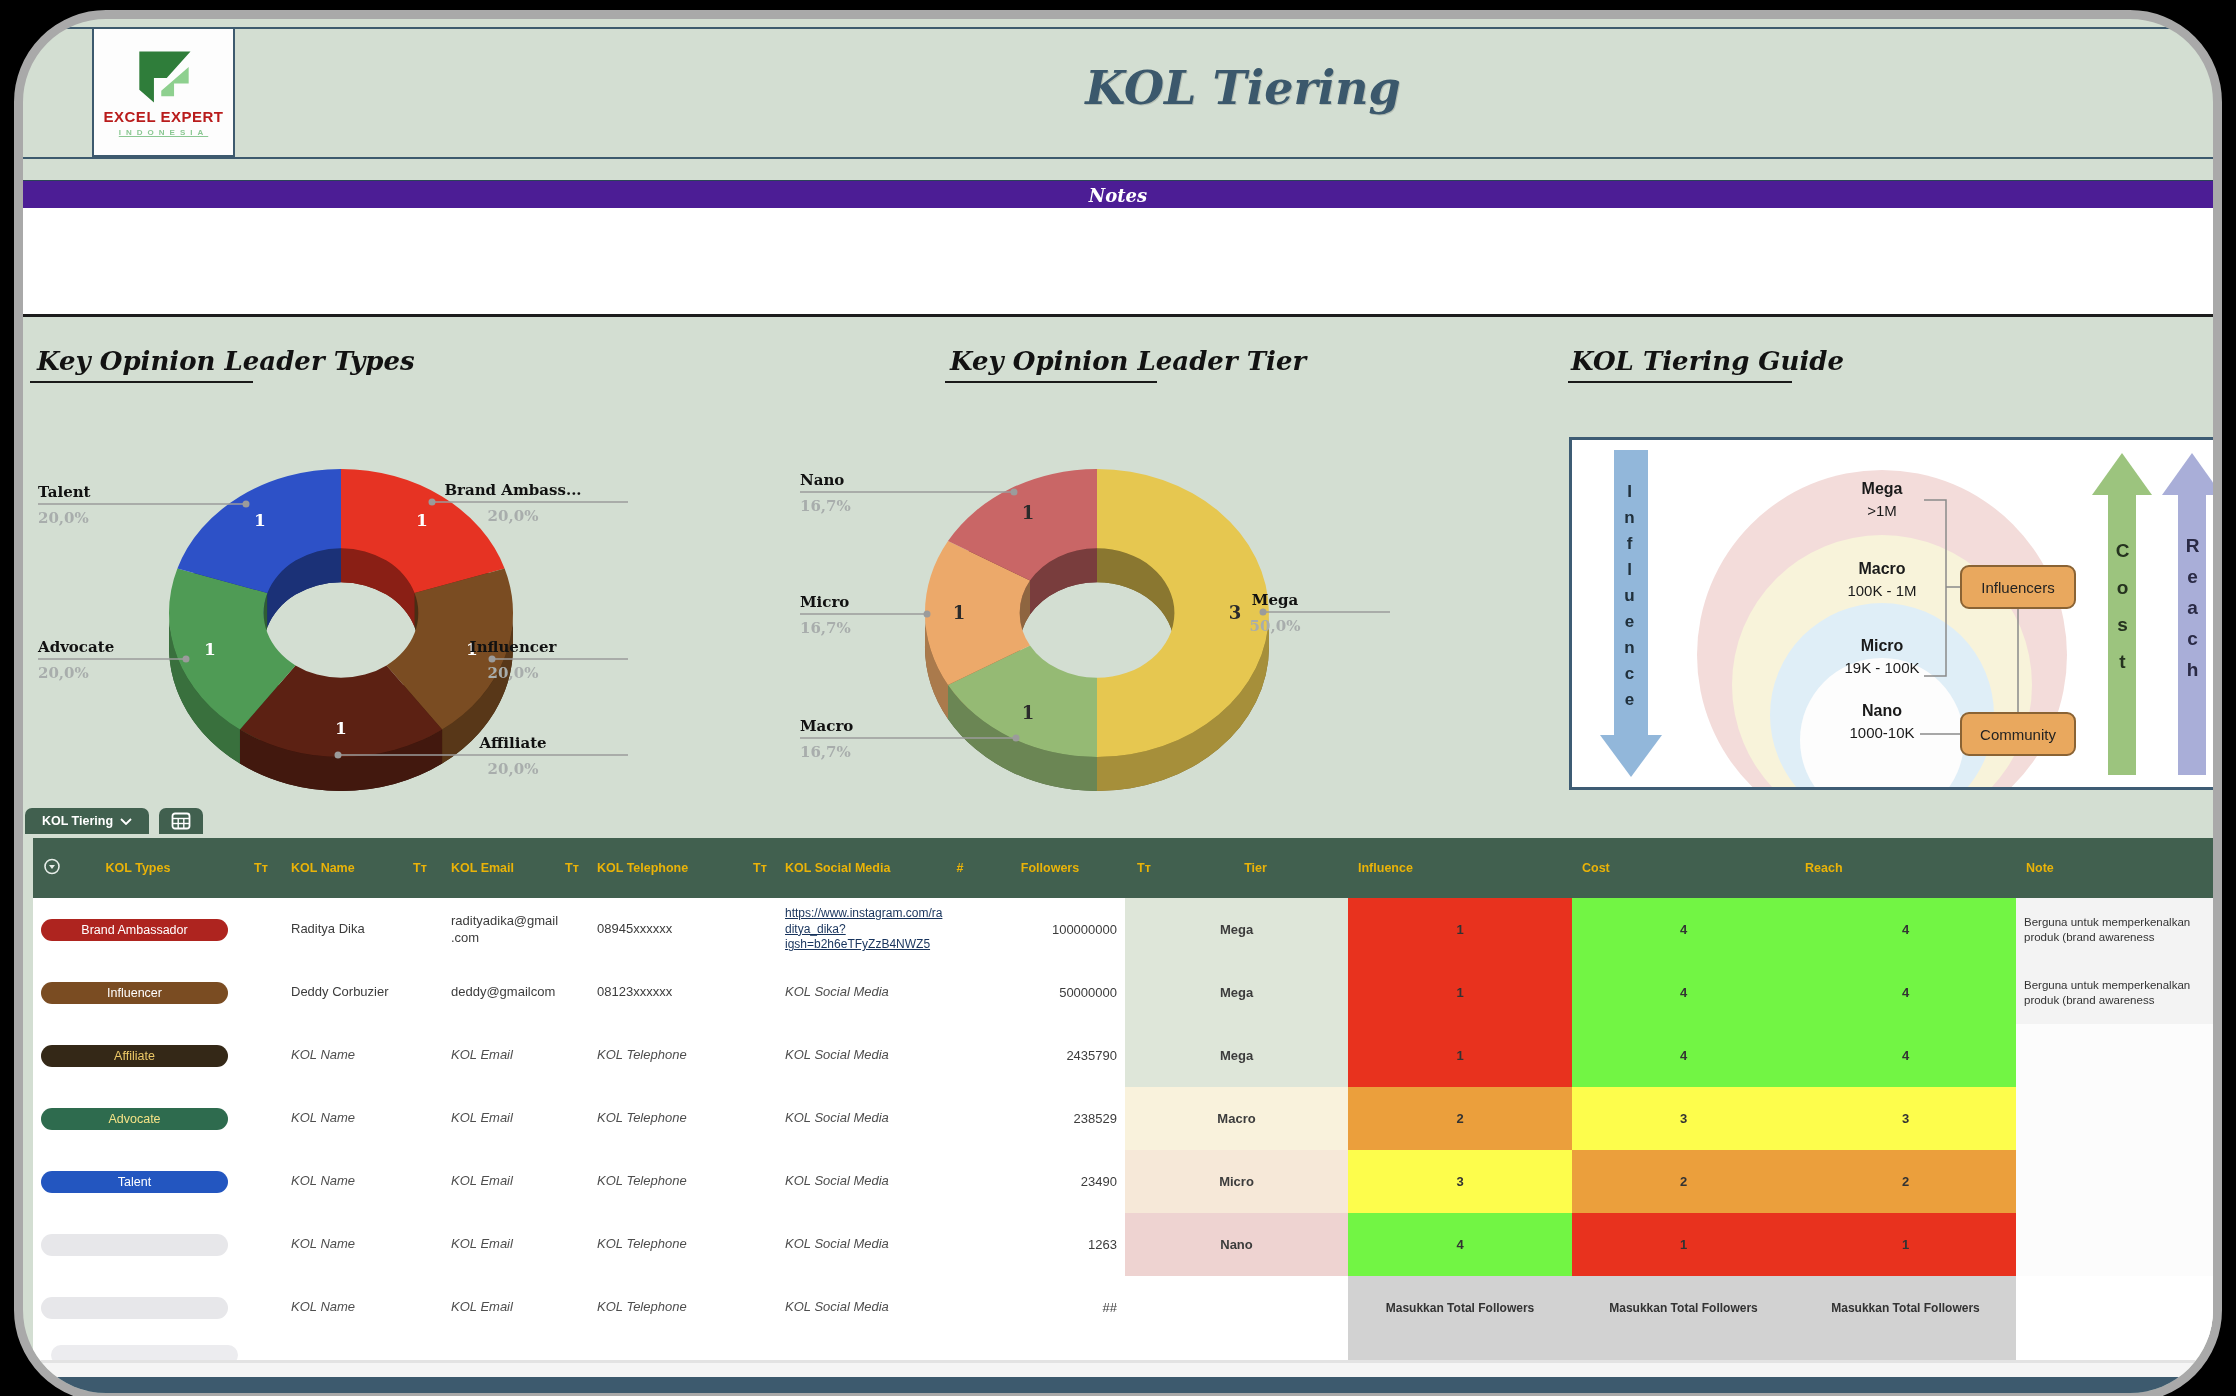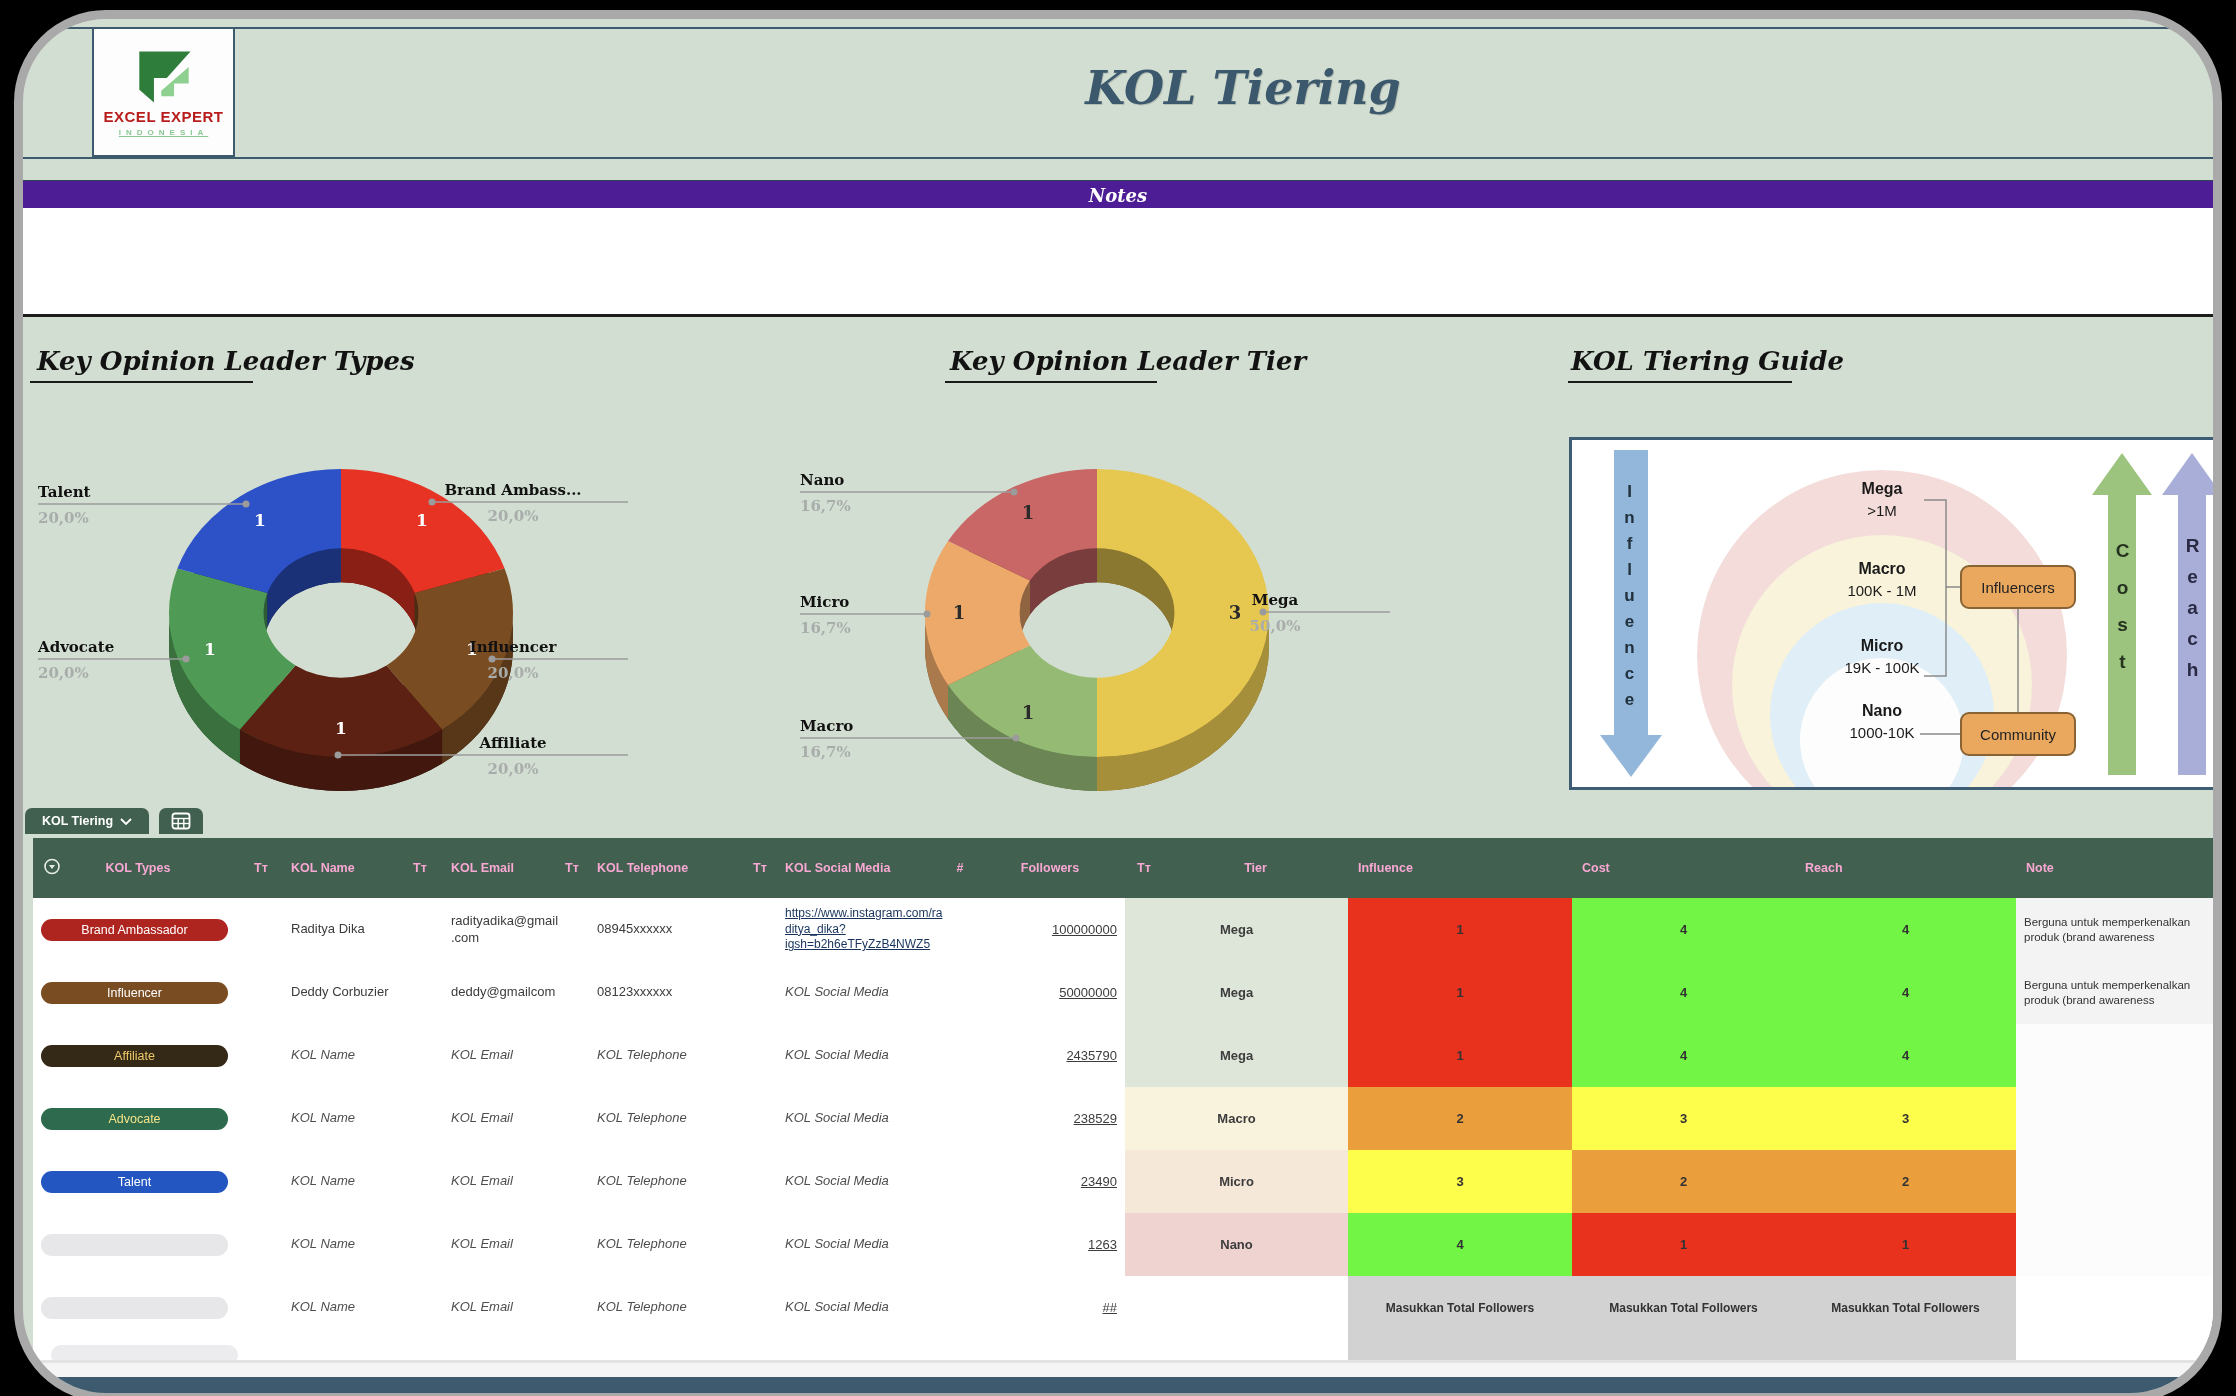--- a/index.html
+++ b/index.html
@@ -49,35 +49,35 @@
   .v-label{position:absolute;writing-mode:vertical-lr;text-orientation:upright;
            font-weight:bold;white-space:nowrap;}
   
   .sheet-tab{position:absolute;left:2px;top:789px;width:124px;height:26px;background:#41604f;
              border-radius:7px 7px 0 0;display:flex;align-items:center;justify-content:center;
              gap:7px;color:#fff;font-size:12.5px;font-weight:bold;}
   .calc-tab{position:absolute;left:136px;top:789px;width:44px;height:26px;background:#41604f;
             border-radius:7px 7px 0 0;display:flex;align-items:center;justify-content:center;}
   .thead{position:absolute;left:10px;top:819px;width:2189px;height:60px;background:#41604f;
          display:grid;grid-template-columns:210px 36px 122px 38px 120px 26px 162px 26px 172px 30px 150px 38px 185px 224px 223px 221px 206px;}
-  .hcell{display:flex;align-items:center;color:#f9a8d4;font-size:12.5px;font-weight:bold;position:relative;}
+  .hcell{display:flex;align-items:center;color:#eab308;font-size:12.5px;font-weight:bold;position:relative;}
   .hc-center{justify-content:center;}
   .hc-left{padding-left:12px;}
   .hc-left10{padding-left:10px;}
   .h-types-icon{position:absolute;left:10px;top:50%;transform:translateY(-50%);}
   .tbody{position:absolute;left:10px;top:879px;width:2189px;background:#fff;}
   .trow{display:grid;height:63px;
         grid-template-columns:210px 36px 122px 38px 120px 26px 162px 26px 172px 30px 150px 223px 224px 223px 221px 206px;}
   .cell{display:flex;align-items:center;font-size:13px;color:#3c3c3c;box-sizing:border-box;overflow:hidden;}
   .c-types{padding-left:8px;}
   .pill{width:187px;height:22px;border-radius:12px;display:flex;align-items:center;justify-content:center;
         font-size:12.5px;}
   .c-text{padding-left:12px;line-height:1.3;overflow-wrap:anywhere;}
   .placeholder{font-style:italic;color:#4e4e4e;}
-  .c-followers{justify-content:flex-end;padding-right:8px;text-decoration:underline;}
+  .c-followers{justify-content:flex-end;padding-right:8px;}
   .c-social{padding-left:12px;font-size:12px;line-height:1.3;}
   .c-social a{color:#17335c;text-decoration:underline;overflow-wrap:anywhere;}
   .c-tier{justify-content:center;font-weight:bold;}
   .c-score{justify-content:center;font-weight:600;color:#333;}
   .c-masukkan{justify-content:center;font-weight:bold;font-size:12px;color:#333;}
   .c-note{padding:6px 8px;font-size:11.5px;line-height:1.3;align-items:center;color:#333;}
   .row8{position:absolute;left:10px;top:1320px;width:2189px;height:22px;background:#fff;}
   .row8 .pill{position:absolute;left:18px;top:6px;width:187px;height:20px;background:#ececef;}
   .gray-ext{position:absolute;left:1325px;top:1320px;width:668px;height:21px;background:#d2d2d2;}
   .strip1{position:absolute;left:0;top:1341px;width:2190px;height:3px;background:#e3e3e3;}

